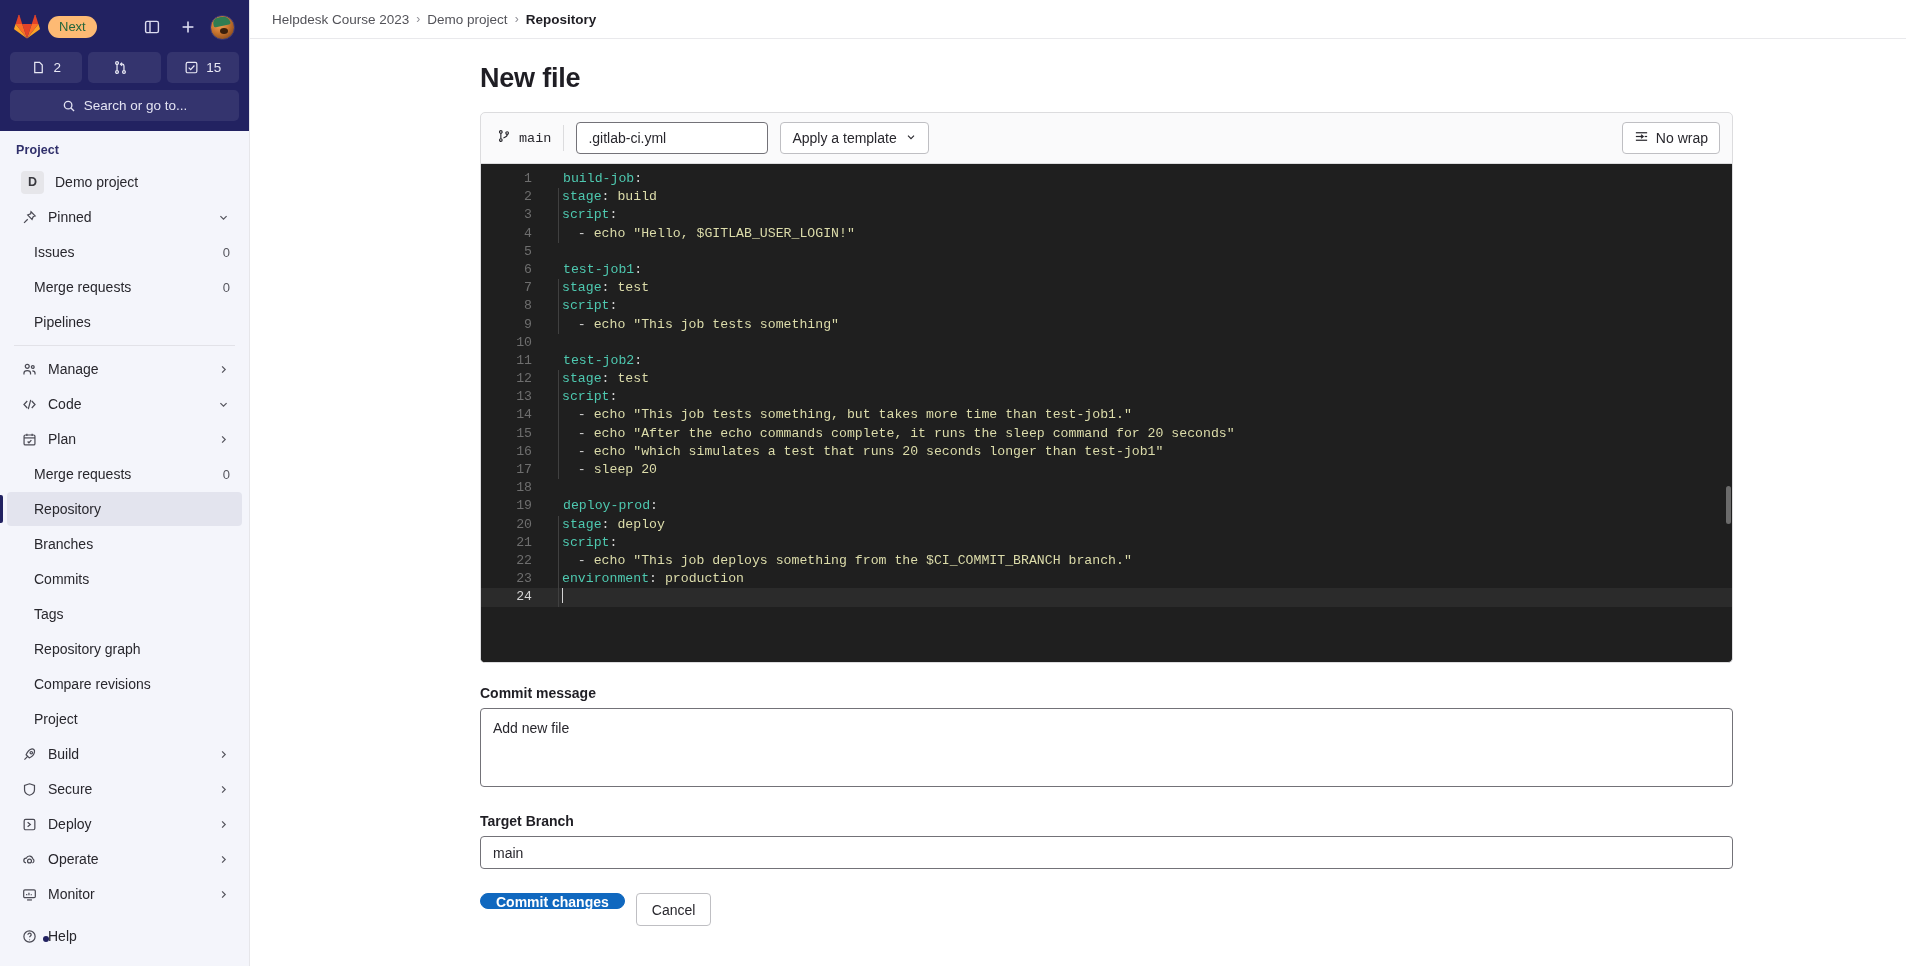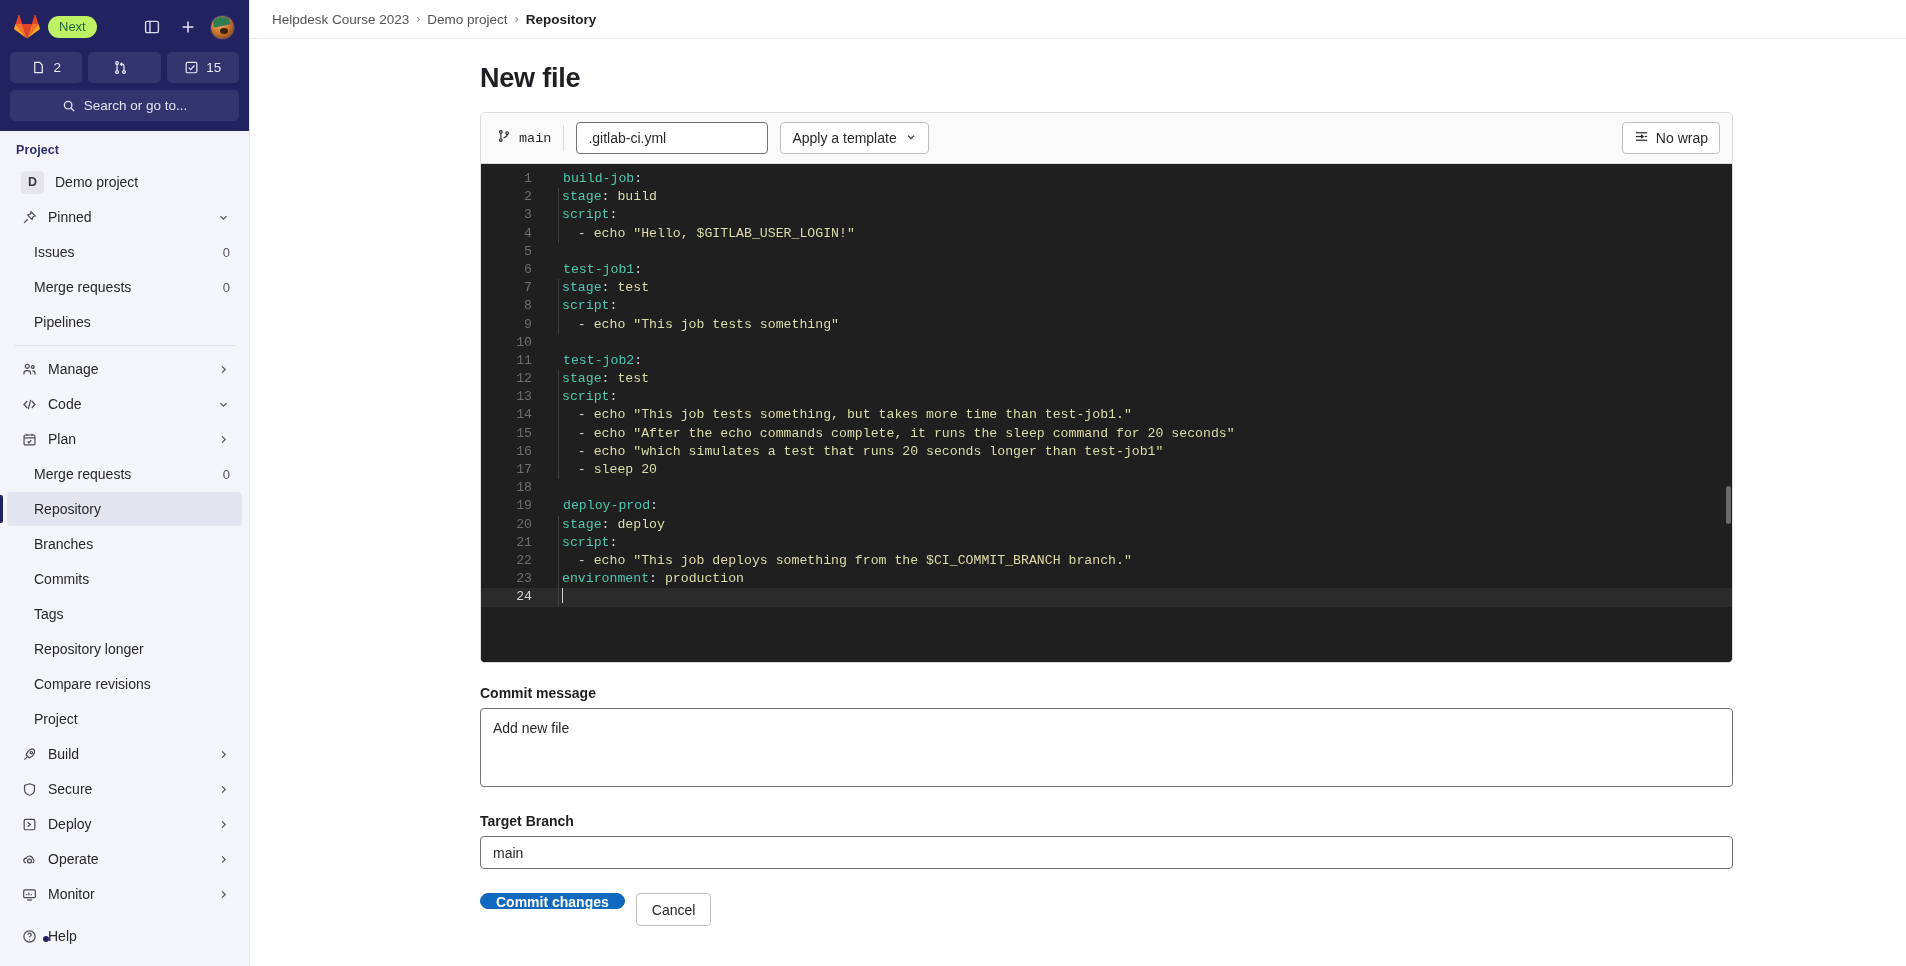--- a/index.html
+++ b/index.html
@@ -25,21 +25,21 @@
   .sb-top {
     background: #222261;
     padding: 6px 10px 10px 10px;
   }
   .sb-row1 {
     display: flex; align-items: center; gap: 8px;
     height: 42px; padding: 0 4px;
   }
   .gl-logo { width: 26px; height: 26px; flex: 0 0 26px; }
   .next-badge {
-    background: #bef264; color: #24663b;
+    background: #fdba74; color: #24663b;
     font-size: 13px; font-weight: 400;
     padding: 2px 11px; border-radius: 11px;
     line-height: 18px;
   }
   .sb-row1-spacer { flex: 1 1 auto; }
   .sb-icon-btn {
     width: 28px; height: 28px; border-radius: 4px;
     display: flex; align-items: center; justify-content: center;
     color: #dcdcf0; cursor: pointer;
   }
@@ -399,21 +399,21 @@
       <a class="nav-item nav-sub">
         <span class="nav-label">Branches</span>
       </a>
       <a class="nav-item nav-sub">
         <span class="nav-label">Commits</span>
       </a>
       <a class="nav-item nav-sub">
         <span class="nav-label">Tags</span>
       </a>
       <a class="nav-item nav-sub">
-        <span class="nav-label">Repository longer</span>
+        <span class="nav-label">Repository graph</span>
       </a>
       <a class="nav-item nav-sub">
         <span class="nav-label">Compare revisions</span>
       </a>
       <a class="nav-item nav-sub">
         <span class="nav-label">Project</span>
       </a>
 
       <a class="nav-item">
         <span class="nav-ico">

